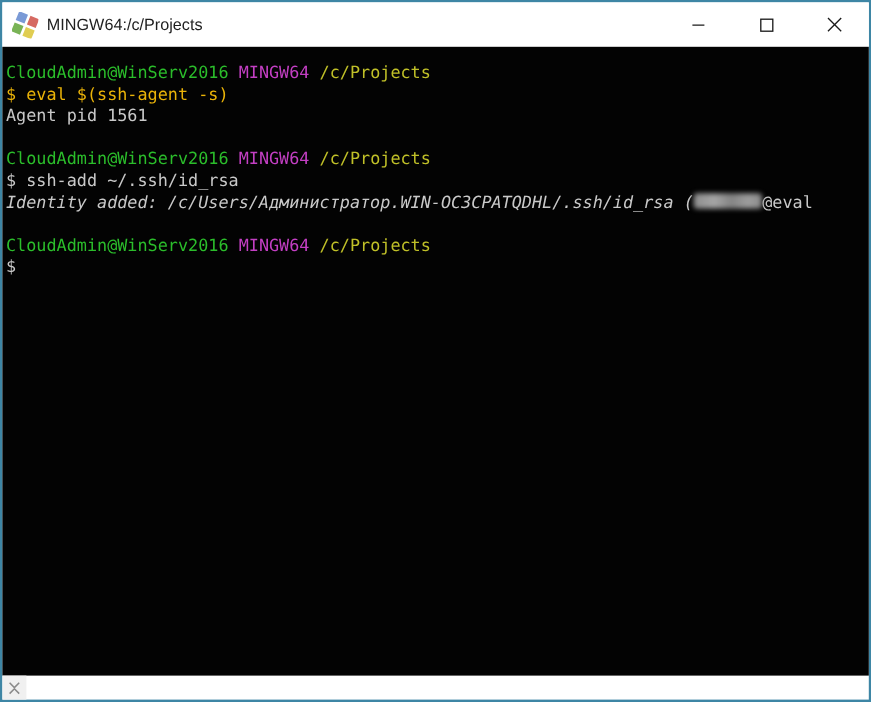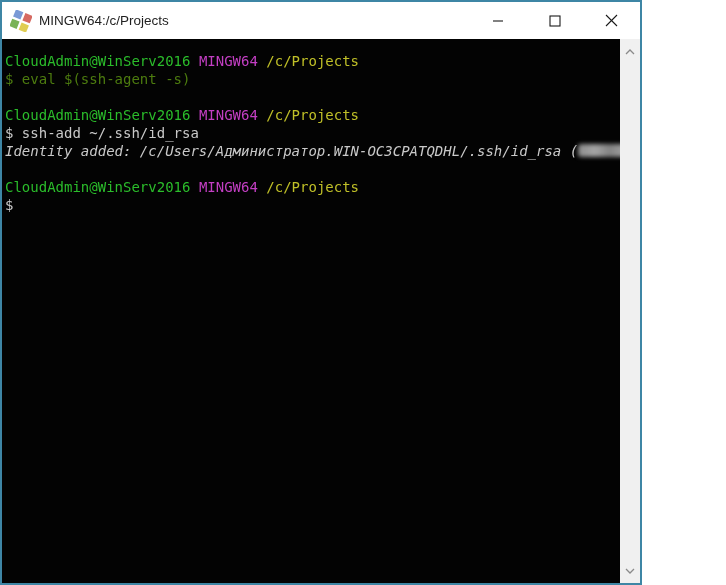--- a/index.html
+++ b/index.html
@@ -7,21 +7,21 @@
     padding: 0;
     width: 726px;
     height: 585px;
     font-family: "Liberation Sans", sans-serif;
     overflow: hidden;
     background: #ffffff;
   }
   .window {
     position: absolute;
     inset: 0;
-    width: 642px;
+    width: 726px;
     height: 585px;
     box-sizing: border-box;
     border: 2px solid #3e86a5;
     display: flex;
     flex-direction: column;
     background: #ffffff;
   }
   .titlebar {
     height: 37px;
     flex: 0 0 37px;
@@ -50,21 +50,21 @@
     align-items: center;
     justify-content: center;
     background: transparent;
     border: none;
     padding: 0;
     cursor: default;
   }
   .console-area {
     flex: 1 1 auto;
     display: flex;
-    flex-direction: row;
+    flex-direction: column;
     min-height: 0;
   }
   .terminal {
     flex: 1 1 auto;
     background: #030303;
     padding: 13px 0 0 3px;
     font-family: "DejaVu Sans Mono", "Liberation Mono", monospace;
     font-size: 14px;
     line-height: 18px;
     overflow: hidden;
@@ -132,21 +132,22 @@
         <line x1="1" y1="1" x2="12" y2="12" stroke="#1a1a1a" stroke-width="1.1"></line>
         <line x1="12" y1="1" x2="1" y2="12" stroke="#1a1a1a" stroke-width="1.1"></line>
       </svg>
     </button>
   </div>
 
   <div class="console-area">
     <div class="terminal" style="background: rgb(3, 3, 3);">
       <div id="terminal-lines">
           <div class="term-line"><span style="color: rgb(43, 189, 43);">CloudAdmin@WinServ2016</span><span style="color: rgb(201, 201, 201);"> </span><span style="color: rgb(195, 63, 195);">MINGW64</span><span style="color: rgb(201, 201, 201);"> </span><span style="color: rgb(192, 192, 40);">/c/Projects</span></div>
-          <div class="term-line"><span style="color: #4d7c0f; text-align: center;">$ eval $(ssh-agent -s)</span></div>
+          <div class="term-line"><span style="color: #eab308; text-align: center;">$ eval $(ssh-agent -s)</span></div>
+          <div class="term-line"><span style="color: rgb(201, 201, 201);">Agent pid 1561</span></div>
           <div class="term-line"> </div>
           <div class="term-line"><span style="color: rgb(43, 189, 43);">CloudAdmin@WinServ2016</span><span style="color: rgb(201, 201, 201);"> </span><span style="color: rgb(195, 63, 195);">MINGW64</span><span style="color: rgb(201, 201, 201);"> </span><span style="color: rgb(192, 192, 40);">/c/Projects</span></div>
           <div class="term-line"><span style="color: rgb(201, 201, 201);">$ ssh-add ~/.ssh/id_rsa</span></div>
           <div class="term-line"><span style="color: rgb(201, 201, 201); font-style: italic;">Identity added: /c/Users/Администратор.WIN-OC3CPATQDHL/.ssh/id_rsa (</span><span class="redacted"></span><span style="color: rgb(201, 201, 201);">@eval</span></div>
           <div class="term-line"> </div>
           <div class="term-line"><span style="color: rgb(43, 189, 43);">CloudAdmin@WinServ2016</span><span style="color: rgb(201, 201, 201);"> </span><span style="color: rgb(195, 63, 195);">MINGW64</span><span style="color: rgb(201, 201, 201);"> </span><span style="color: rgb(192, 192, 40);">/c/Projects</span></div>
           <div class="term-line"><span style="color: rgb(201, 201, 201);">$</span></div>
         </div>
     </div>
     <div class="scrollbar">

